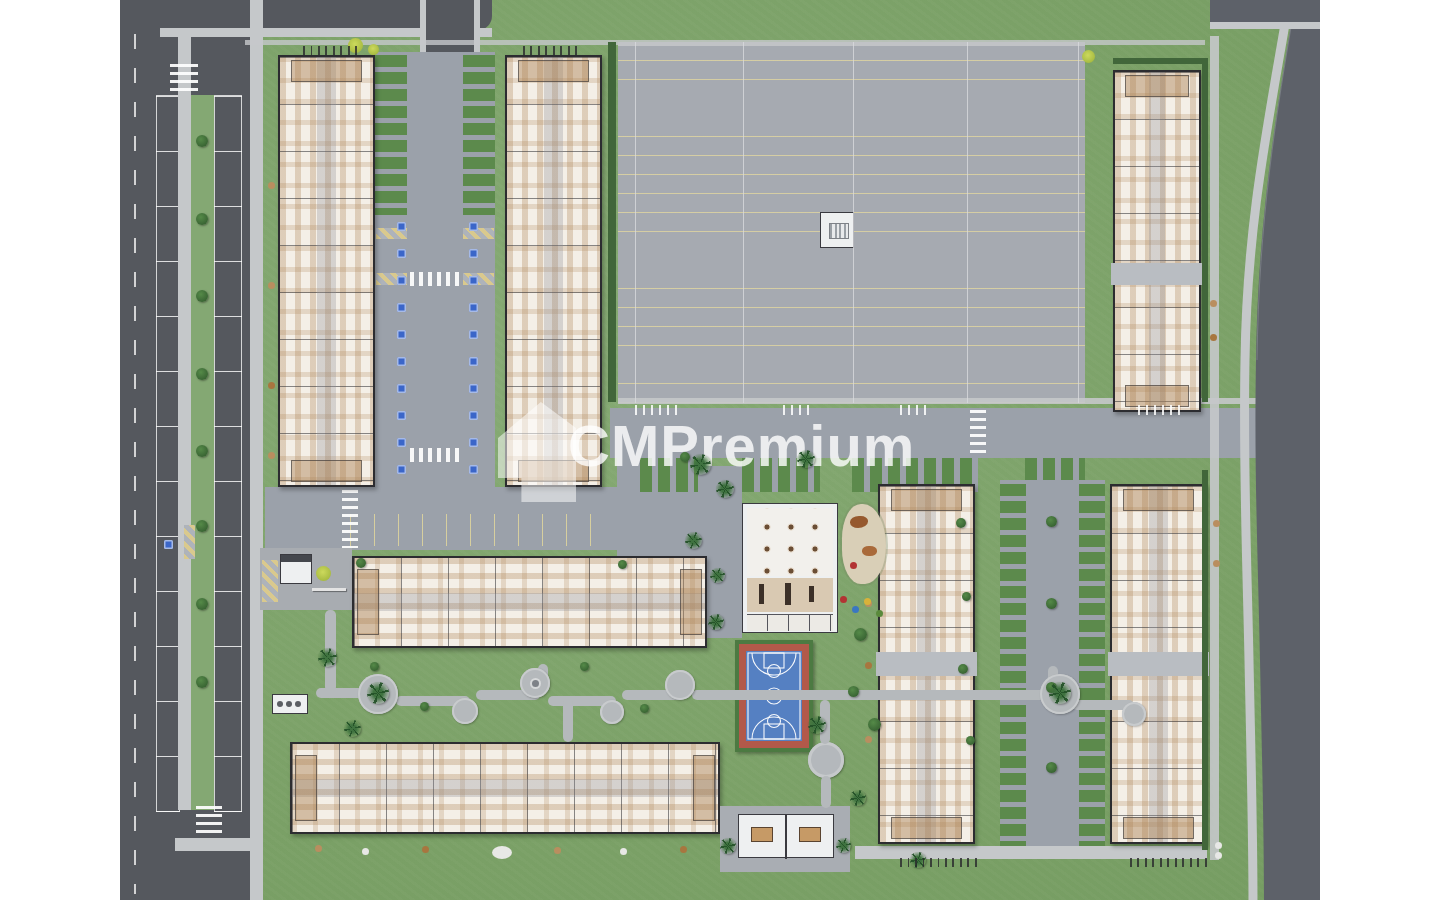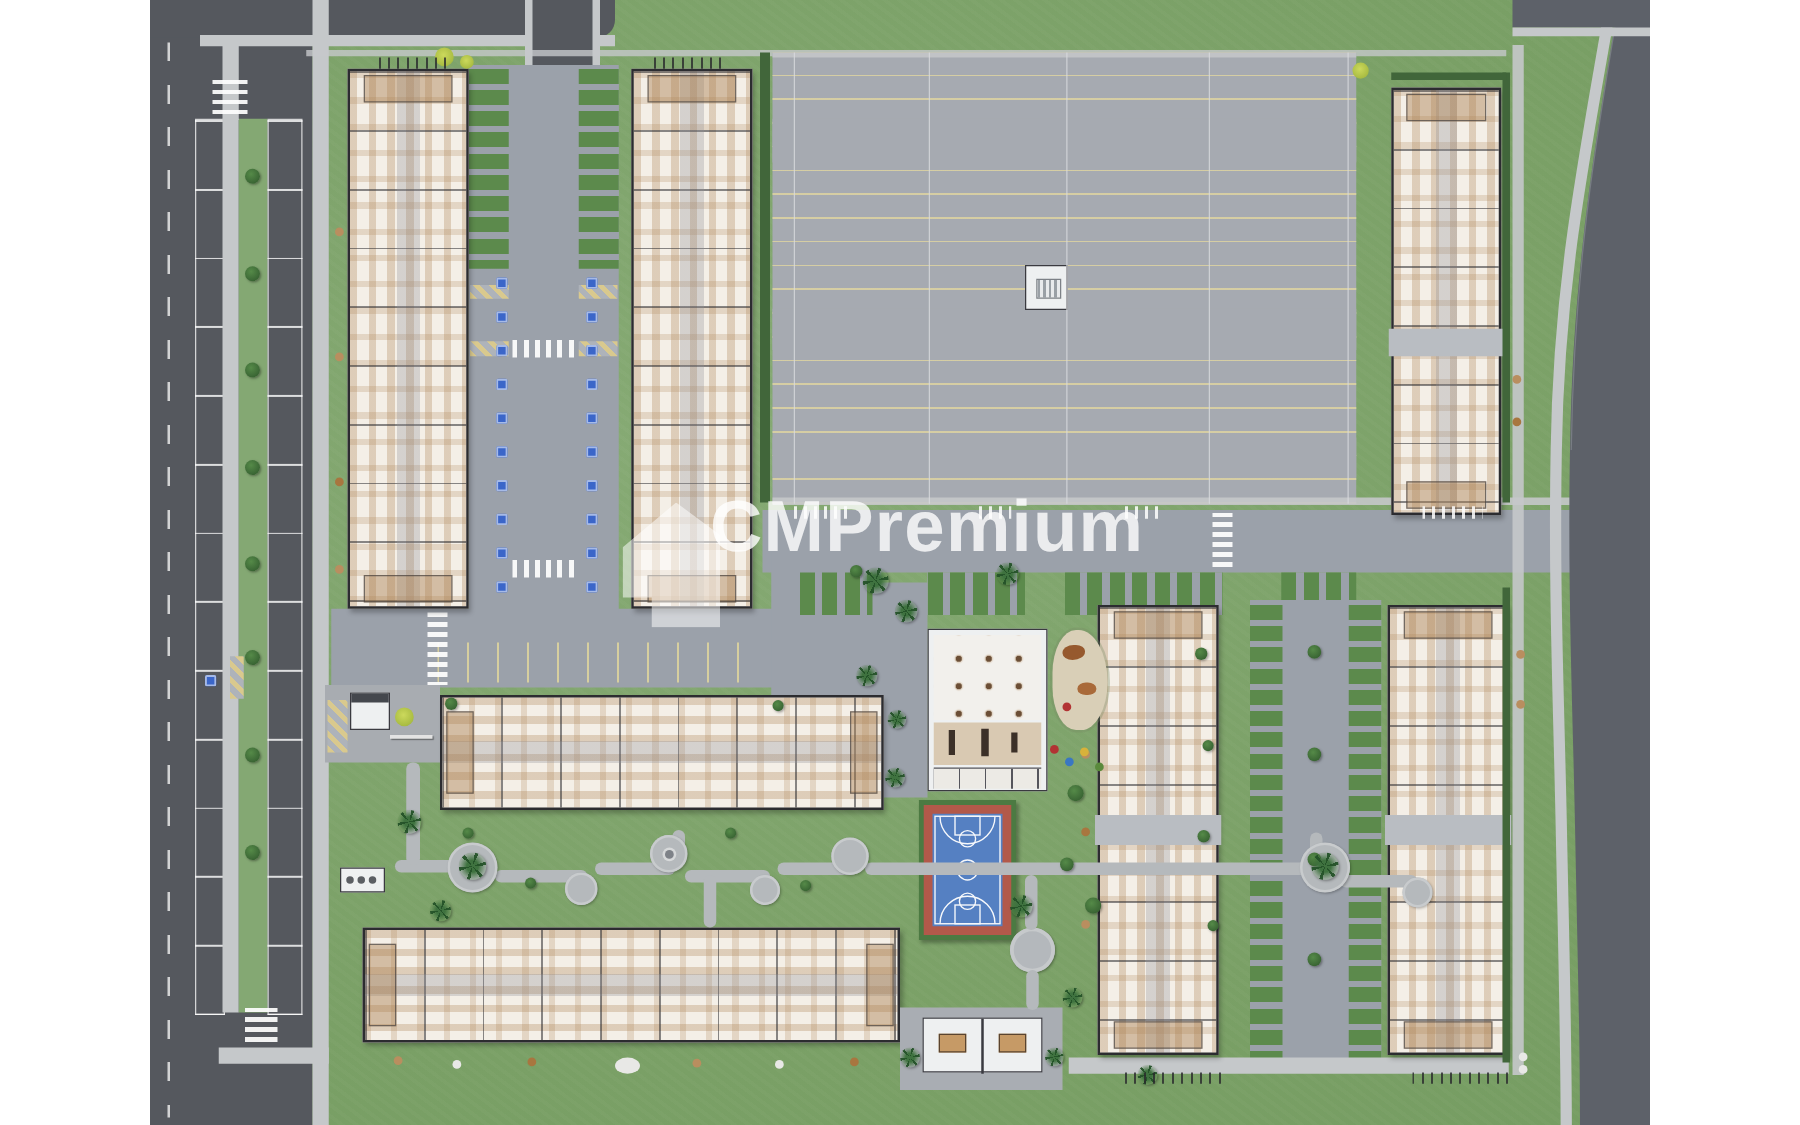--- a/index.html
+++ b/index.html
@@ -231,21 +231,21 @@
   <div class="abs node" style="left:400px;top:668px;width:30px;height:30px;"></div>
   <div class="abs dot" style="left:412px;top:680px;width:7px;height:7px;background:#7e8288;box-shadow:0 0 0 2px #d7d9da;"></div>
   <div class="abs node" style="left:480px;top:700px;width:24px;height:24px;"></div>
   <div class="abs node" style="left:545px;top:670px;width:30px;height:30px;"></div>
   <div class="abs node" style="left:920px;top:674px;width:40px;height:40px;"></div>
   <div class="abs node" style="left:1002px;top:702px;width:24px;height:24px;"></div>
   <div class="abs dot" style="left:372px;top:846px;width:20px;height:13px;background:#e8e8e6;border-radius:50%;"></div>
 
   <div class="abs" style="left:378px;top:402px;width:78px;height:100px;background:rgba(255,255,255,.52);
        clip-path:polygon(0 36%, 55% 0, 100% 26%, 100% 100%, 30% 100%, 30% 76%, 0 76%);"></div>
-  <div class="abs wm" style="left:448px;top:388px;font-size:58px;font-weight:bold;letter-spacing:1px;color:rgba(255,255,255,.8);">CMPremium</div>
+  <div class="abs wm" style="left:448px;top:412px;font-size:58px;font-weight:bold;letter-spacing:1px;color:rgba(255,255,255,.8);">CMPremium</div>
 <div class="abs tree" style="left: 76px; top: 135px; width: 12px; height: 12px;"></div>
       <div class="abs tree" style="left: 76px; top: 213px; width: 12px; height: 12px;"></div>
       <div class="abs tree" style="left: 76px; top: 290px; width: 12px; height: 12px;"></div>
       <div class="abs tree" style="left: 76px; top: 368px; width: 12px; height: 12px;"></div>
       <div class="abs tree" style="left: 76px; top: 445px; width: 12px; height: 12px;"></div>
       <div class="abs tree" style="left: 76px; top: 520px; width: 12px; height: 12px;"></div>
       <div class="abs tree" style="left: 76px; top: 598px; width: 12px; height: 12px;"></div>
       <div class="abs tree" style="left: 76px; top: 676px; width: 12px; height: 12px;"></div>
       <div class="abs tree" style="left: 734px; top: 628px; width: 13px; height: 13px;"></div>
       <div class="abs tree" style="left: 728px; top: 686px; width: 11px; height: 11px;"></div>

